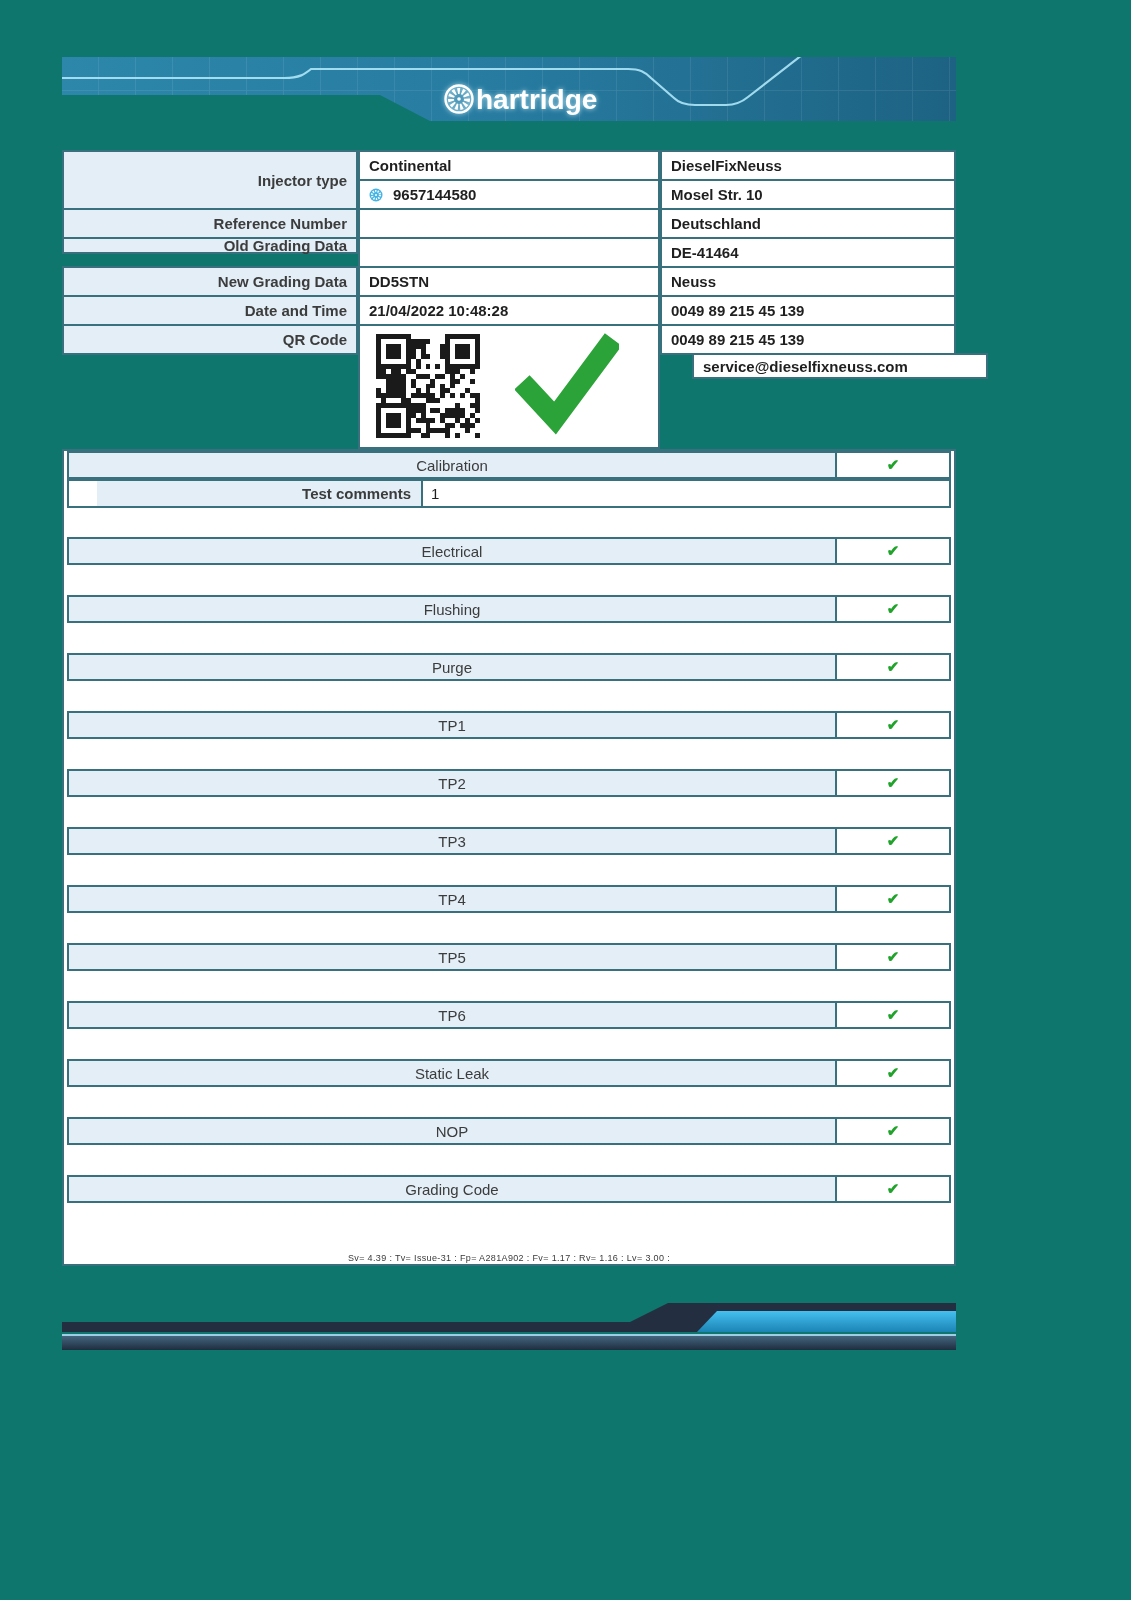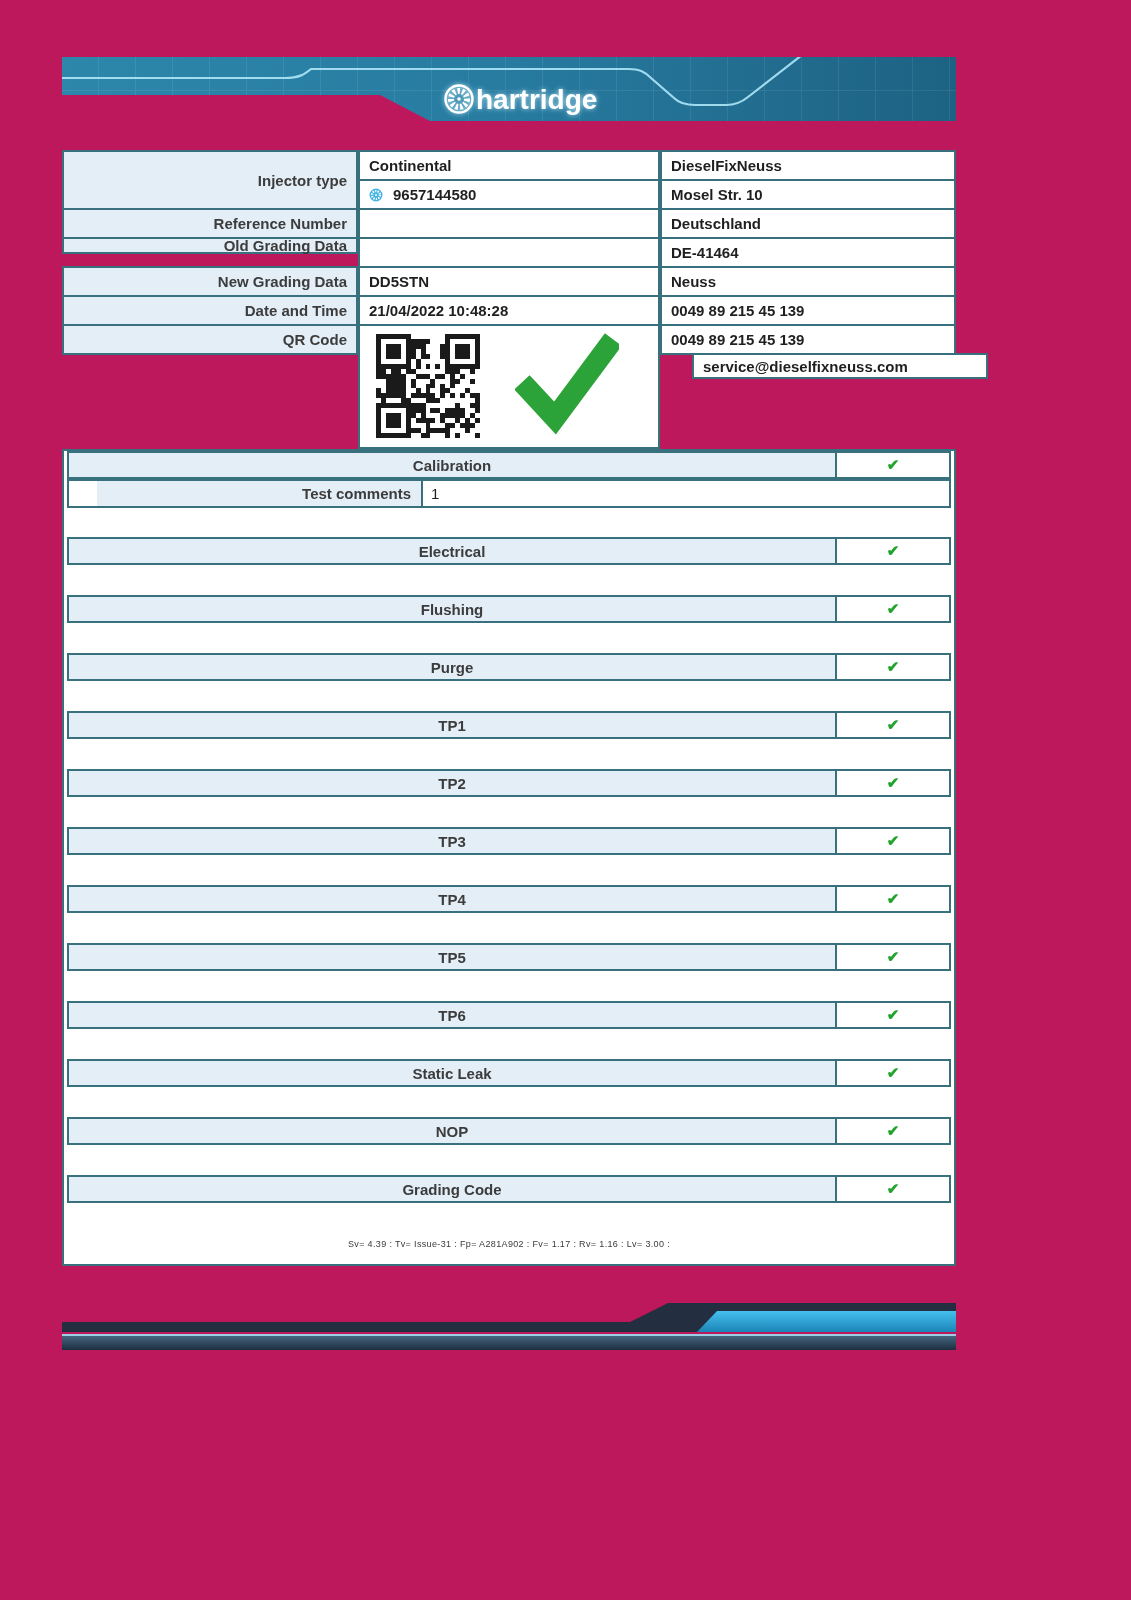--- a/index.html
+++ b/index.html
@@ -1,49 +1,49 @@
 <!DOCTYPE html>
 <html><head>
 <meta charset="utf-8">
 <style>
   html,body{margin:0;padding:0;background:#fff;}
-  .page{position:relative;width:1131px;height:1600px;background:#be185d;overflow:hidden;
+  .page{position:relative;width:1131px;height:1600px;background:#0f766e;overflow:hidden;
         font-family:"Liberation Sans",sans-serif;}
 
   
   .itable{position:absolute;left:62px;top:150px;width:894px;height:300px;}
   .cell{position:absolute;box-sizing:border-box;border:2px solid #38707e;
         font-size:15px;display:flex;align-items:center;background:#fff;color:#1f1f1f;font-weight:bold;}
   .cell.lbl{background:#e3eef7;justify-content:flex-end;padding-right:9px;
             font-weight:bold;color:#3c3c3c;}
   .cell.val{padding-left:9px;}
   .cell.bold{font-weight:bold;}
   .qrcell{position:absolute;box-sizing:border-box;border:2px solid #38707e;background:#fff;}
   .qrwrap{position:absolute;left:16px;top:8px;}
   .bigcheck{position:absolute;left:155px;top:6px;}
   .codeicon{margin-right:10px;flex:0 0 auto;}
 
   
   .results{position:absolute;left:62px;top:449px;width:894px;height:817px;
            box-sizing:border-box;border:2px solid #38707e;background:#fff;}
   .trow{display:flex;margin:0 3px;box-sizing:border-box;border:2px solid #38707e;height:28px;}
   .trow .ttl{flex:1;background:#e3eef7;display:flex;align-items:center;justify-content:center;
-             font-weight:bold;font-size:15px;color:#3c3c3c;}
+             font-weight:normal;font-size:15px;color:#3c3c3c;}
   .trow .chk{width:112px;border-left:2px solid #38707e;background:#fff;display:flex;
              align-items:center;justify-content:center;font-size:15px;font-weight:bold;color:#1fa32a;}
   .comments{display:flex;margin:0 3px;box-sizing:border-box;border:2px solid #38707e;height:29px;}
   .comments .clabel{width:326px;background:#e3eef7;display:flex;align-items:center;
                     justify-content:flex-end;padding-right:10px;box-sizing:border-box;
                     font-weight:bold;font-size:15px;color:#3c3c3c;border-right:2px solid #38707e;margin-left:28px;}
   .comments .cvalue{flex:1;background:#fff;display:flex;align-items:center;padding-left:8px;
                     font-size:15px;color:#1f1f1f;}
   .spacer{height:29px;}
   .block .spacer{height:30px;}
   .versionrow{height:31px;display:flex;align-items:flex-end;justify-content:center;
-              font-size:9px;color:#3a3a3a;letter-spacing:.35px;padding-bottom:15px;box-sizing:border-box;}
+              font-size:9px;color:#3a3a3a;letter-spacing:.35px;padding-bottom:1px;box-sizing:border-box;}
 
   
   .topbanner{position:absolute;left:62px;top:57px;}
   .botbanner{position:absolute;left:62px;top:1300px;}
 </style>
 </head>
 <body>
 
 <div class="page">
 

